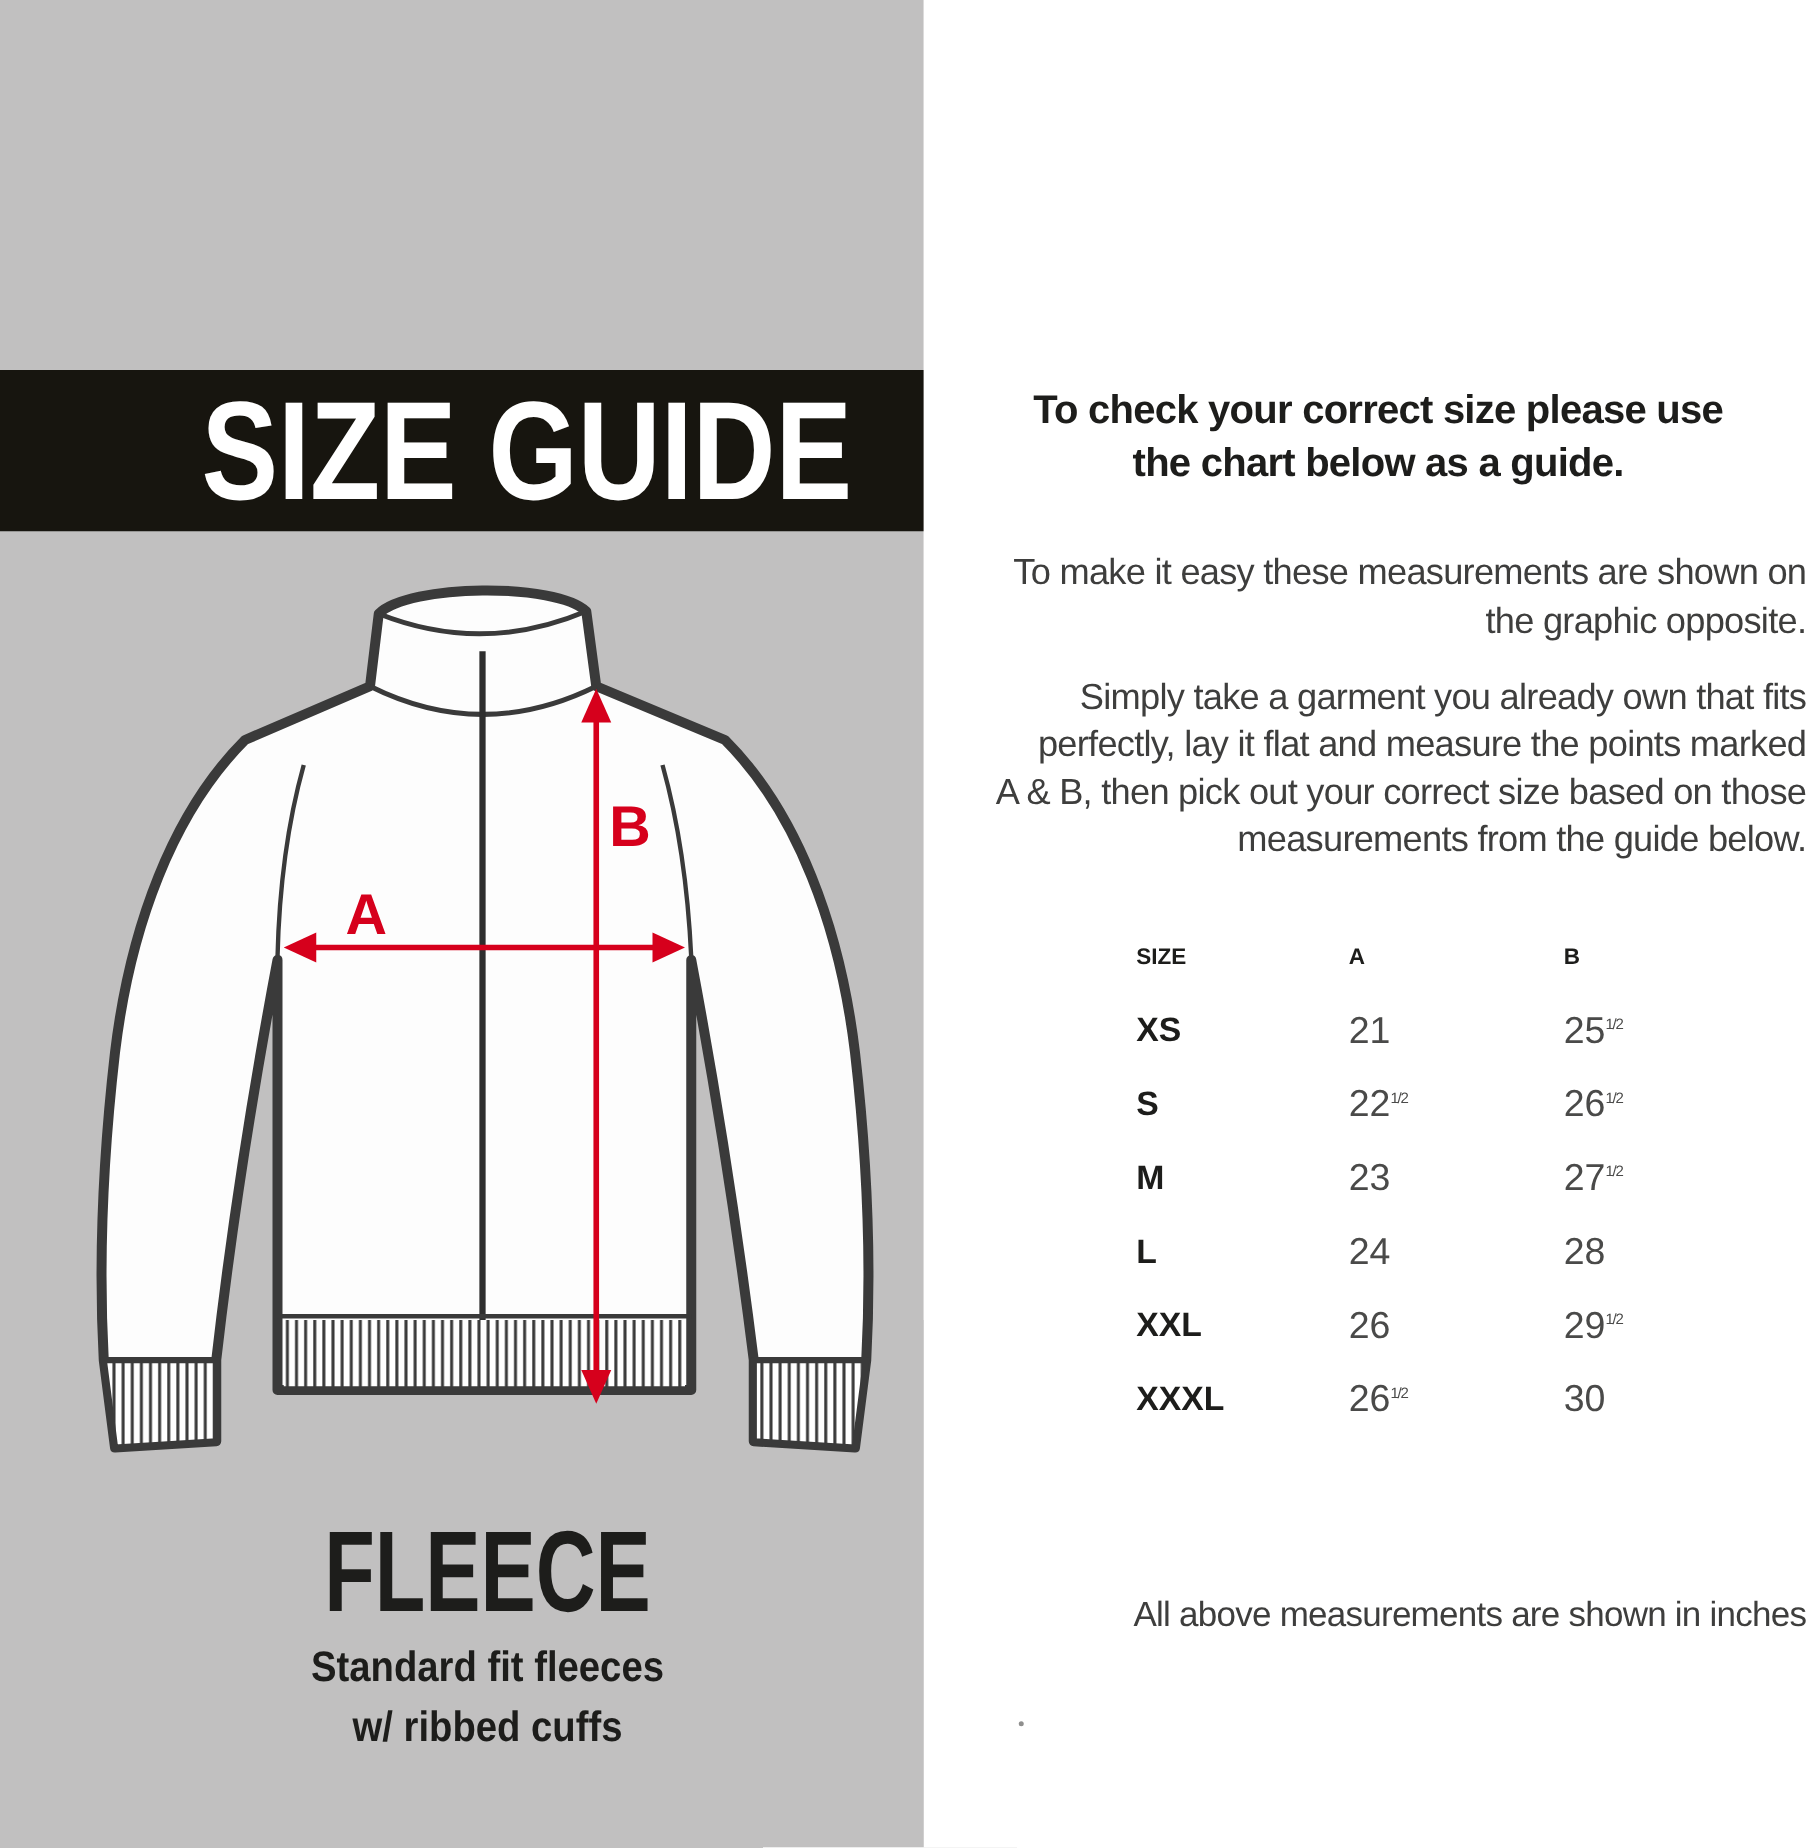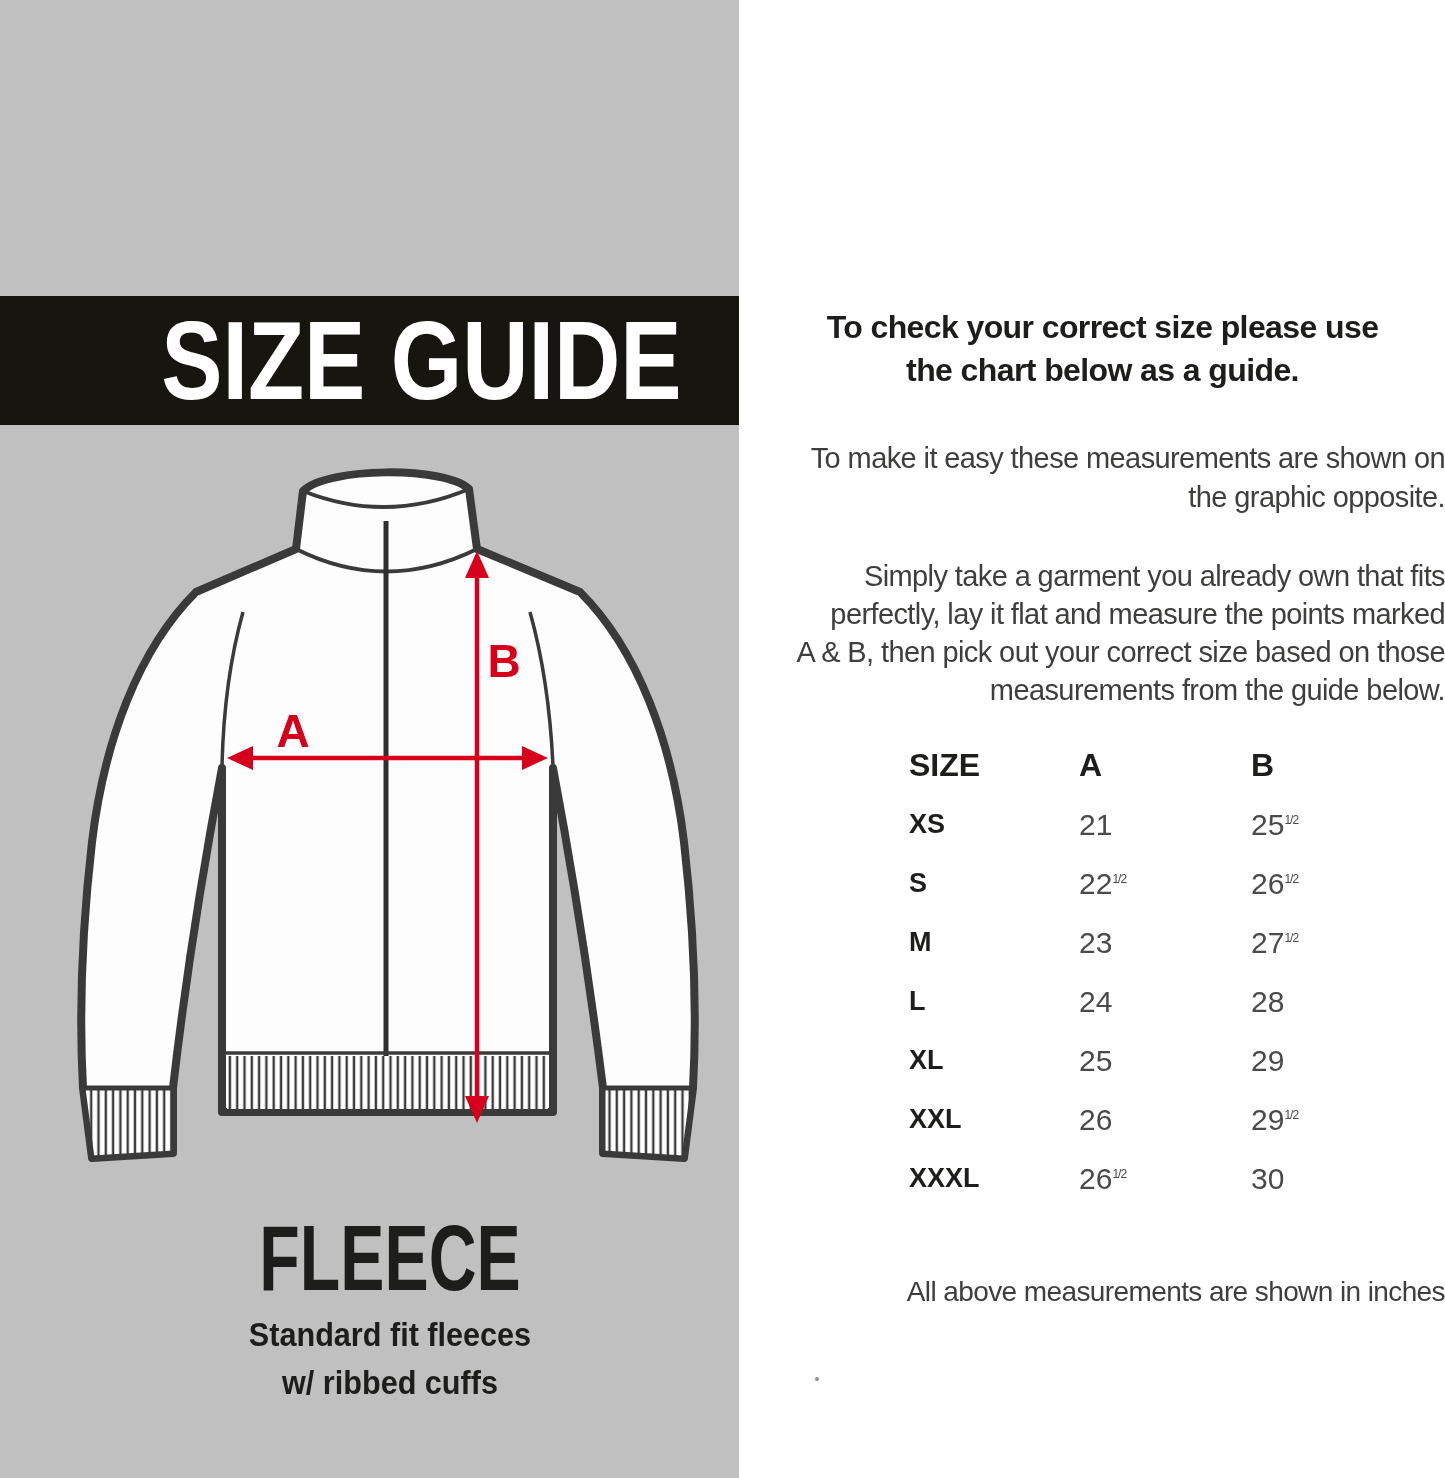--- a/index.html
+++ b/index.html
@@ -32,28 +32,28 @@
   .rline{white-space:nowrap;}
   .heading{
     position:absolute;left:21px;top:306px;width:685px;text-align:center;
     font-size:32px;line-height:43px;font-weight:bold;color:#1d1d1b;letter-spacing:-0.6px;
   }
   .para{
     position:absolute;left:11px;width:695px;text-align:right;
     font-size:29px;line-height:38px;color:#3e3e3d;letter-spacing:-0.6px;
   }
   .para1{top:439px;line-height:39px;}
-  .para2{top:557px;}
+  .para2{top:539px;}
   
   .size-table{position:absolute;left:170px;top:736px;width:520px;}
   .trow{display:flex;height:59px;align-items:center;}
   .tcell{white-space:nowrap;}
   .c-size{width:170px;font-weight:bold;font-size:27px;color:#1d1d1b;letter-spacing:0;}
   .c-a,.c-b{width:172px;font-size:30px;color:#4a4a49;letter-spacing:0;}
-  .thead .c-size,.thead .c-a,.thead .c-b{font-weight:bold;font-size:32px;color:#1d1d1b;}
+  .thead .c-size,.thead .c-a,.thead .c-b{font-weight:bold;font-size:18px;color:#1d1d1b;}
   .frac{font-size:12px;position:relative;top:-11px;letter-spacing:-1px;}
   .footer-note{
     position:absolute;left:11px;top:1274px;width:695px;text-align:right;
     font-size:28px;line-height:36px;color:#3e3e3d;letter-spacing:-0.6px;
   }
   .stray-dot{position:absolute;left:76px;top:1377px;width:4px;height:4px;border-radius:50%;background:#8f8f8e;}
 </style>
 </head>
 <body>
 
@@ -164,25 +164,20 @@
             <div class="tcell c-size"><span>M</span></div>
             <div class="tcell c-a"><span>23</span></div>
             <div class="tcell c-b"><span>27</span><span class="frac">1/2</span></div>
           </div>
           <div class="trow">
             <div class="tcell c-size"><span>L</span></div>
             <div class="tcell c-a"><span>24</span></div>
             <div class="tcell c-b"><span>28</span></div>
           </div>
           <div class="trow">
-            <div class="tcell c-size"><span>XL</span></div>
-            <div class="tcell c-a"><span>25</span></div>
-            <div class="tcell c-b"><span>29</span></div>
-          </div>
-          <div class="trow">
             <div class="tcell c-size"><span>XXL</span></div>
             <div class="tcell c-a"><span>26</span></div>
             <div class="tcell c-b"><span>29</span><span class="frac">1/2</span></div>
           </div>
           <div class="trow">
             <div class="tcell c-size"><span>XXXL</span></div>
             <div class="tcell c-a"><span>26</span><span class="frac">1/2</span></div>
             <div class="tcell c-b"><span>30</span></div>
           </div>
         </div>

